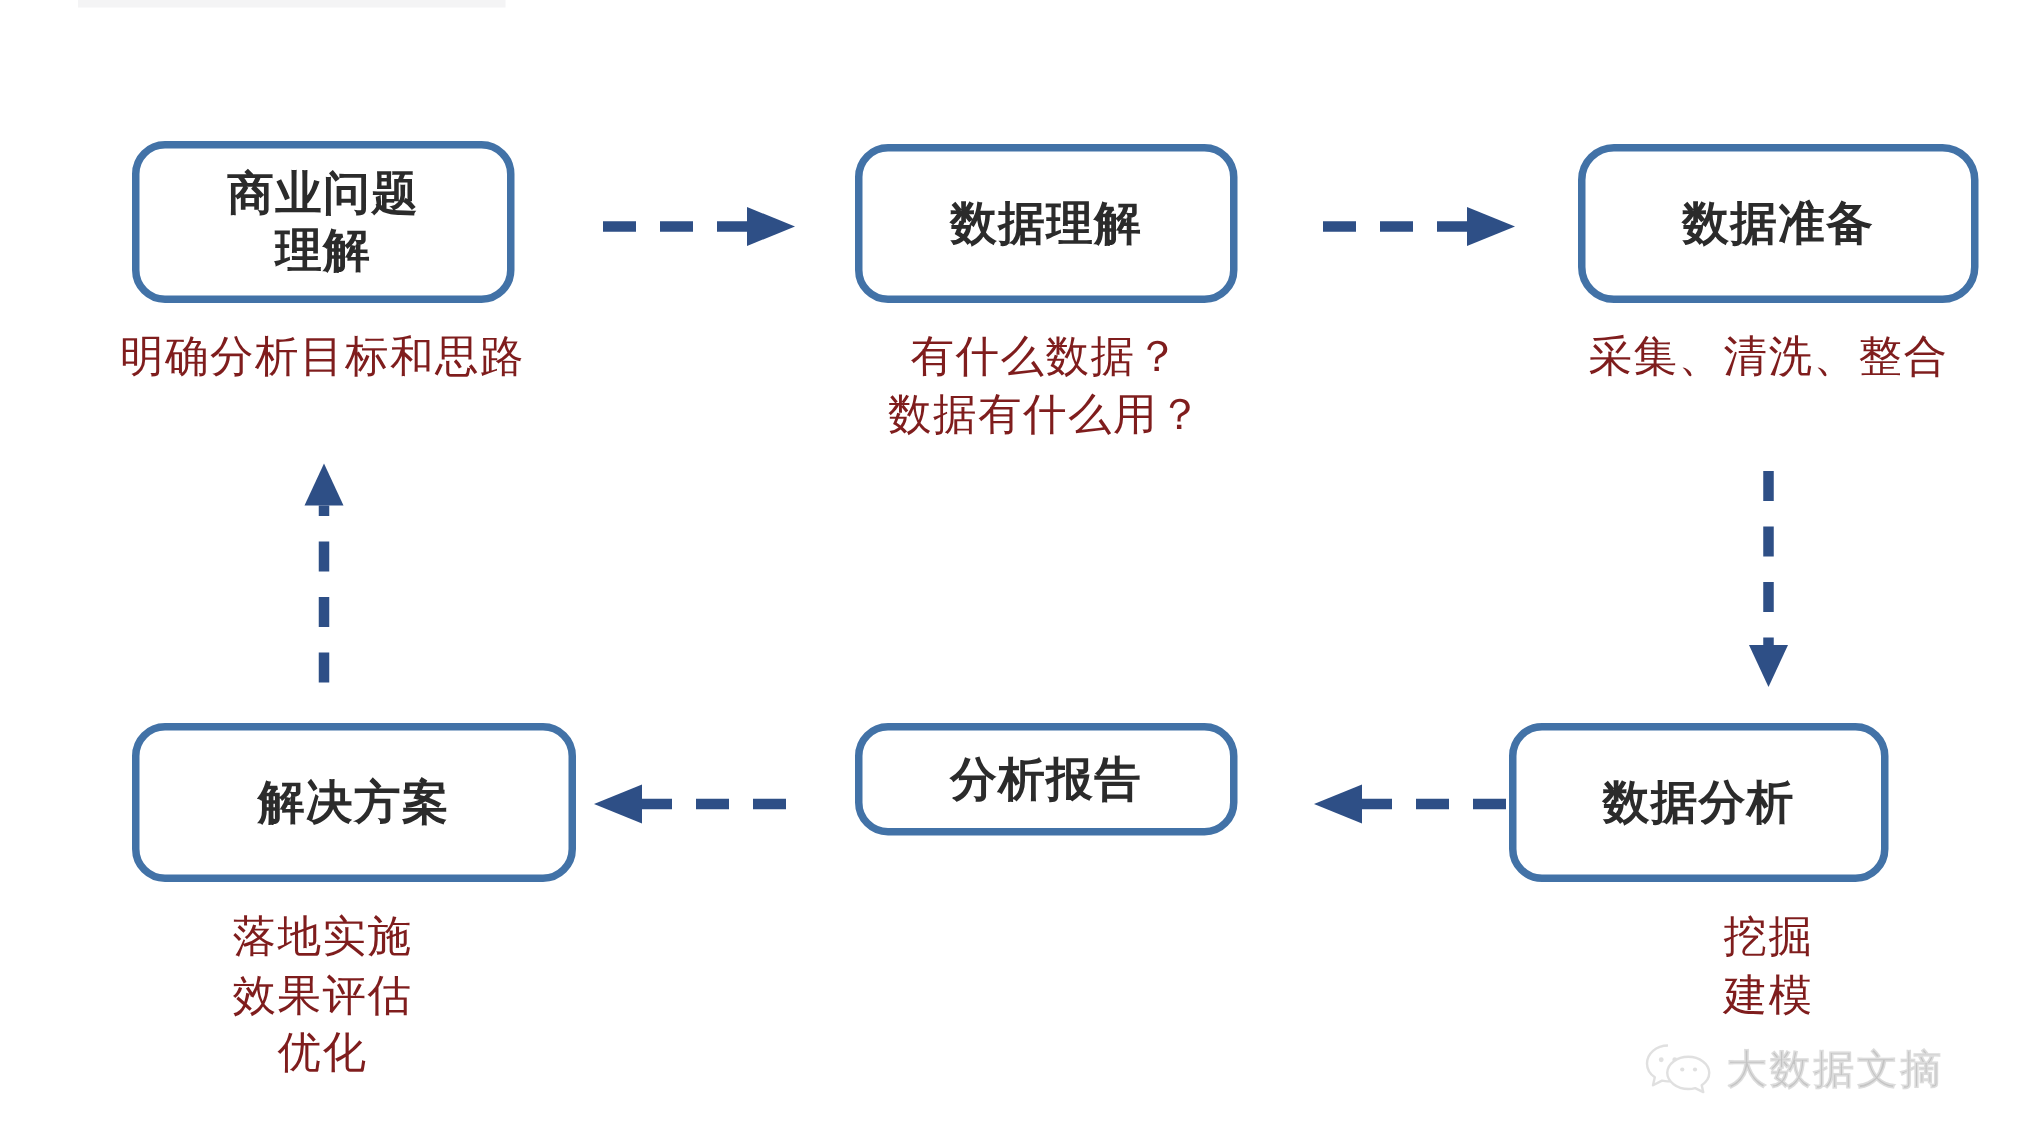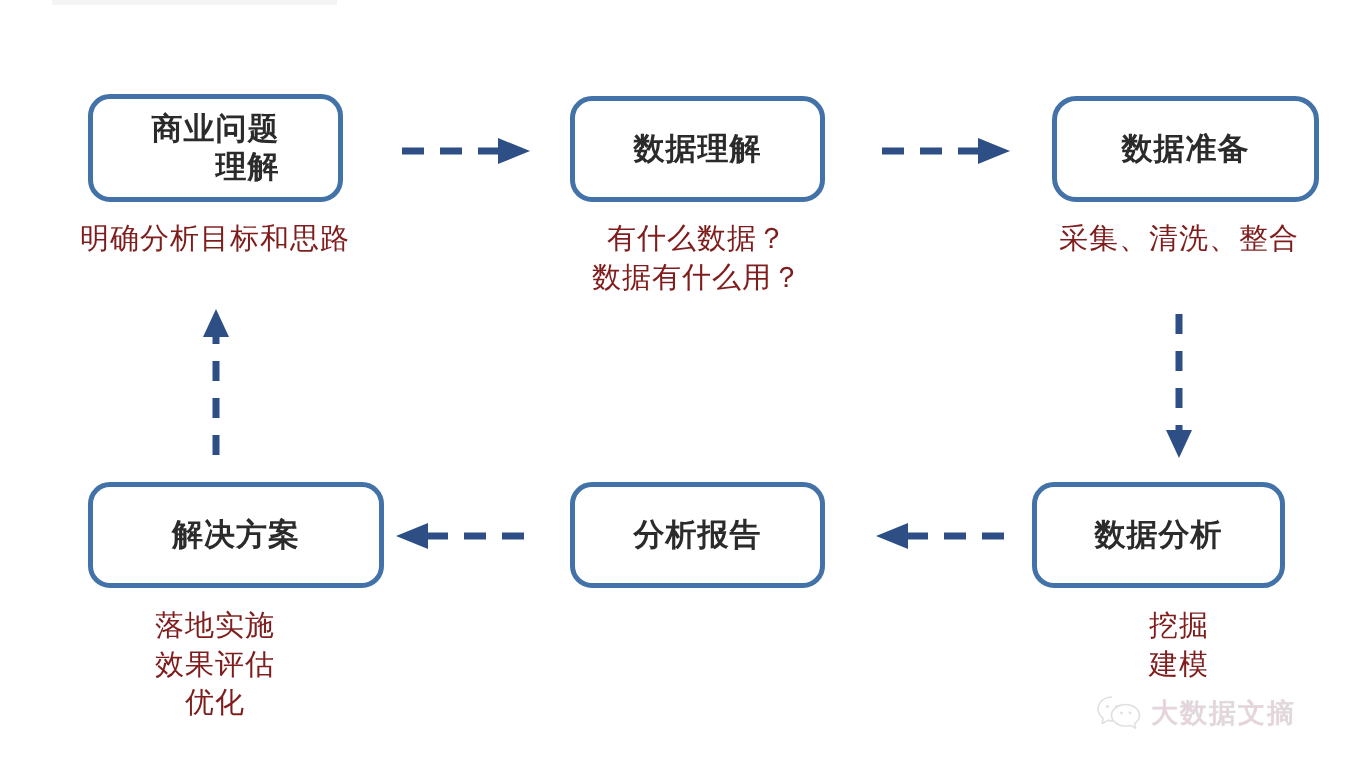--- a/index.html
+++ b/index.html
@@ -73,36 +73,36 @@
 
   
   .watermark {
     position: absolute;
     display: flex;
     align-items: center;
     gap: 9px;
     opacity: 0.30;
   }
   .wm-text {
-    color: #ec4899;
+    color: #404040;
     font-size: 27px;
     letter-spacing: 2px;
     -webkit-text-stroke: 1px #8e8e8e;
     text-shadow: 0 0 1px #9a9a9a;
   }
   .wm-logo svg { display: block; }
 </style>
 </head>
 <body>
 
 <div id="canvas">
 
   <div class="top-strip"></div>
 
-  <div class="node" style="left:88px; top:94px; width:255px; height:108px;text-align:right;">
+  <div class="node" style="left:88px; top:94px; width:255px; height:108px;">
     <span class="node-label">商业问题
 理解</span>
   </div>
   <div class="caption" style="left:55px; top:219px; width:320px;">明确分析目标和思路</div>
 
   <div class="node" style="left:570px; top:96px; width:255px; height:106px;">
     <span class="node-label">数据理解</span>
   </div>
   <div class="caption" style="left:537px; top:219px; width:320px;font-family:Liberation Serif, serif;">有什么数据？
 数据有什么用？</div>
@@ -112,25 +112,25 @@
   </div>
   <div class="caption" style="left:1019px; top:219px; width:320px;">采集、清洗、整合</div>
 
   <div class="node" style="left:88px; top:482px; width:296px; height:106px;text-align:right;">
     <span class="node-label">解决方案</span>
   </div>
   <div class="caption" style="left:55px; top:606px; width:320px;">落地实施
 效果评估
 优化</div>
 
-  <div class="node" style="left:570px; top:482px; width:255px; height:106px;">
+  <div class="node" style="left:570px; top:482px; width:255px; height:75px;">
     <span class="node-label">分析报告</span>
   </div>
 
-  <div class="node" style="left:1032px; top:482px; width:253px; height:106px;">
+  <div class="node" style="left:1006px; top:482px; width:253px; height:106px;">
     <span class="node-label">数据分析</span>
   </div>
   <div class="caption" style="left:1019px; top:606px; width:320px;">挖掘
 建模</div>
 
   <div class="arrow" style="left:400px; top:134px; width:132px; height:34px;">
     <svg width="132" height="34" viewBox="0 0 132 34">
       <line x1="2" y1="17" x2="98" y2="17" stroke="#2e4f86" stroke-width="7" stroke-dasharray="22,16" stroke-linecap="butt"></line>
       <polygon points="98,4 130,17 98,30" fill="#2e4f86"></polygon>
     </svg>

